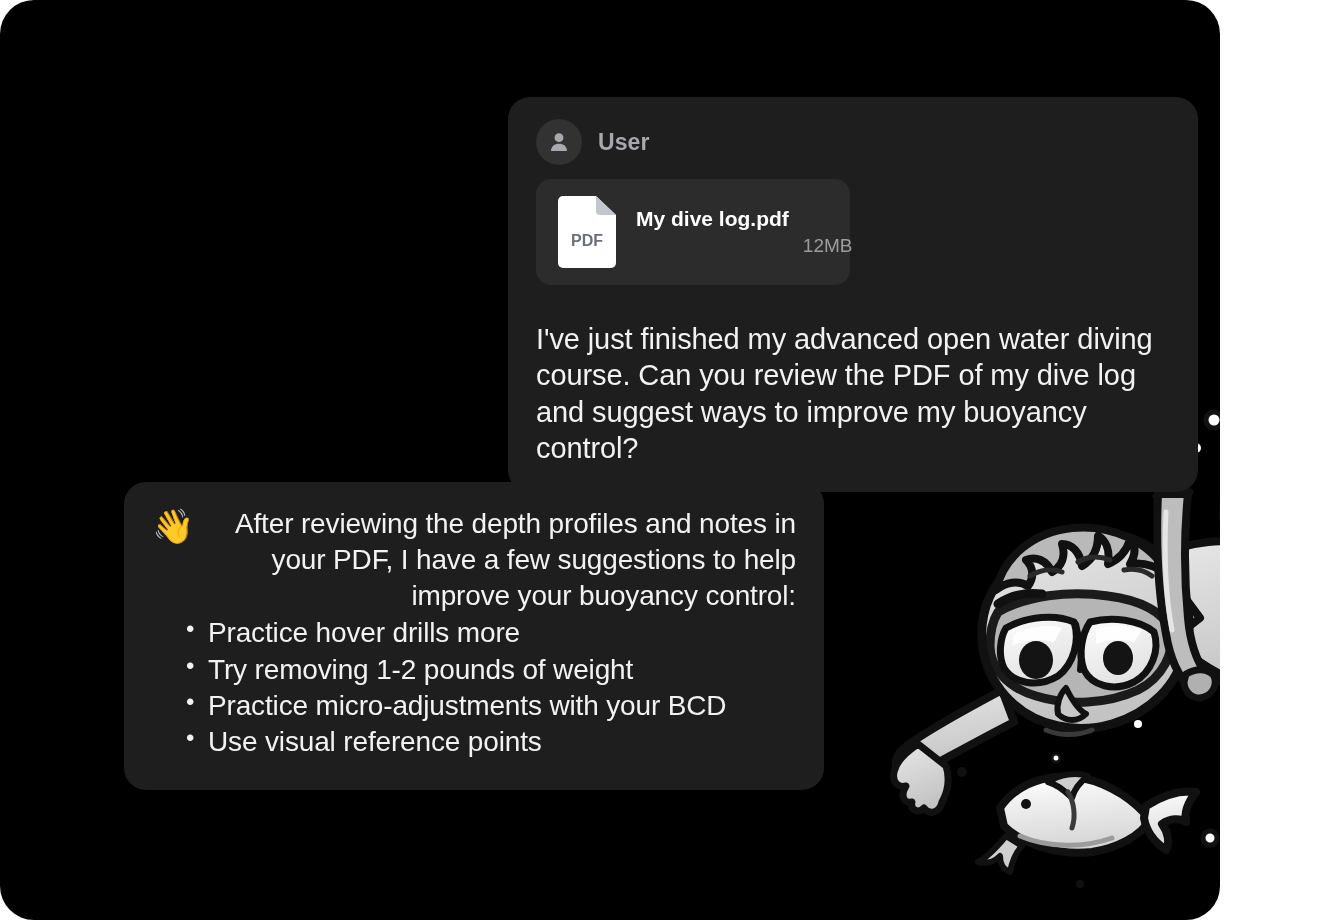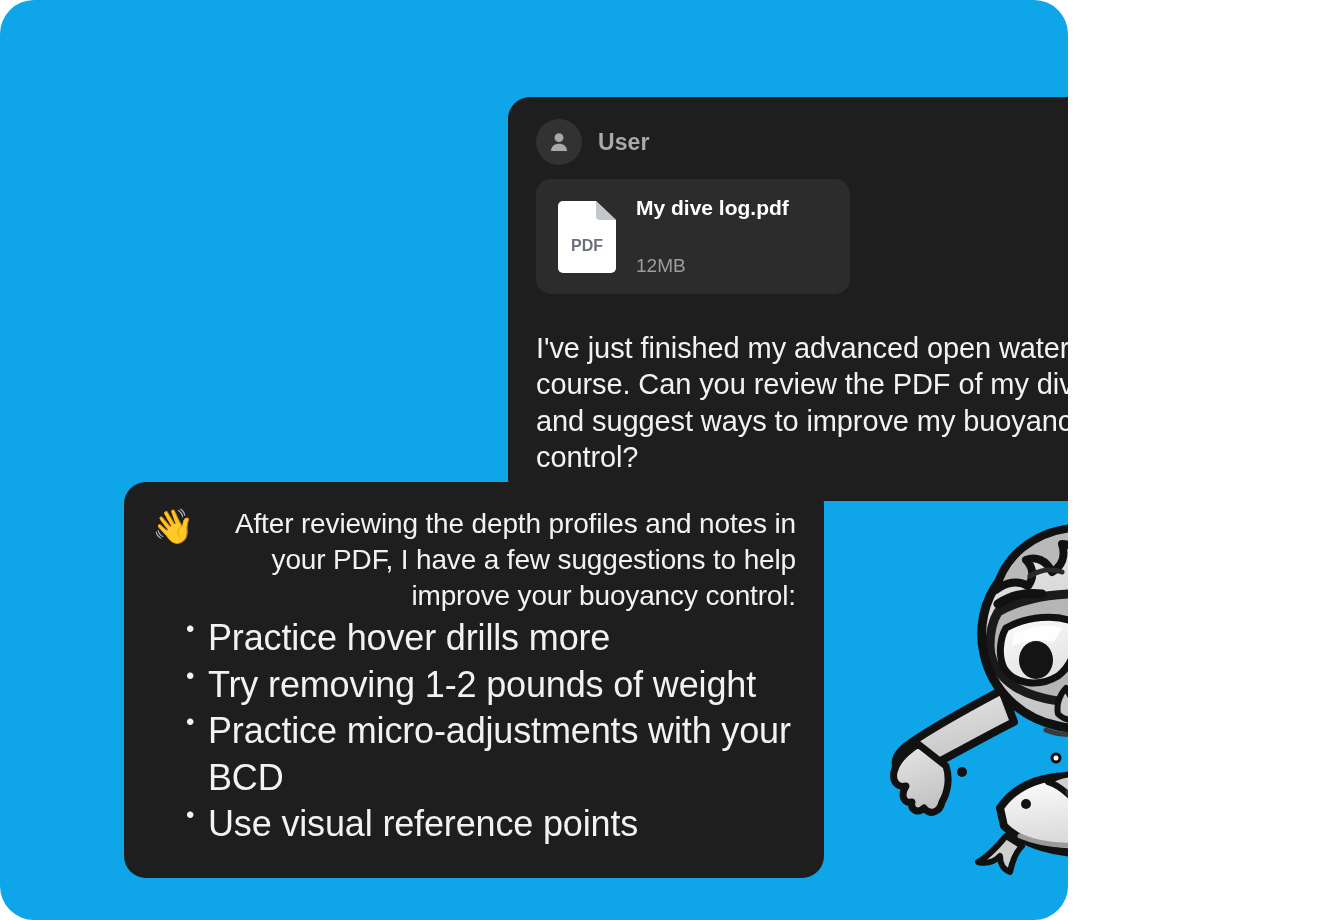--- a/index.html
+++ b/index.html
@@ -9,23 +9,23 @@
   body {
     width: 1320px;
     height: 920px;
     overflow: hidden;
     font-family: "Liberation Sans", sans-serif;
     background: #ffffff;
   }
 
   #stage {
     position: relative;
-    width: 1068px;
+    width: 1220px;
     height: 920px;
-    background: #0ea5e9;
+    background: #000000;
     border-radius: 34px;
     overflow: hidden;
   }
 
   
   #illustration {
     position: absolute;
     inset: 0;
     width: 1320px;
     height: 920px;
@@ -73,21 +73,21 @@
     align-items: center;
     gap: 20px;
     background: #2c2c2c;
     border-radius: 15px;
     padding: 17px 22px;
     width: 270px;
     box-sizing: content-box;
     margin-bottom: 24px;
   }
   .pdf-icon { width: 58px; height: 72px; flex: none; display: block; }
-  .attach-meta { display: flex; flex-direction: column; gap: 7px; min-width: 0; }
+  .attach-meta { display: flex; gap: 14px; min-width: 0; }
   .attach-name {
     color: #ffffff;
     font-size: 21px;
     font-weight: bold;
     white-space: nowrap;
   }
   .attach-size {
     color: #9d9d9f;
     font-size: 19px;
     margin-top: 28px;
@@ -130,21 +130,21 @@
     letter-spacing: -0.15px;
     text-align: right;
   }
   ul.assist-list {
     margin: 2px 0 0 0;
     padding-left: 56px;
     list-style: none;
   }
   ul.assist-list li {
     color: #f2f2f2;
-    font-size: 36px;
+    font-size: 28px;
     line-height: 1.29;
     letter-spacing: -0.15px;
     position: relative;
   }
   ul.assist-list li::before {
     content: "•";
     position: absolute;
     left: -22px;
     top: -1px;
     font-size: 24px;

